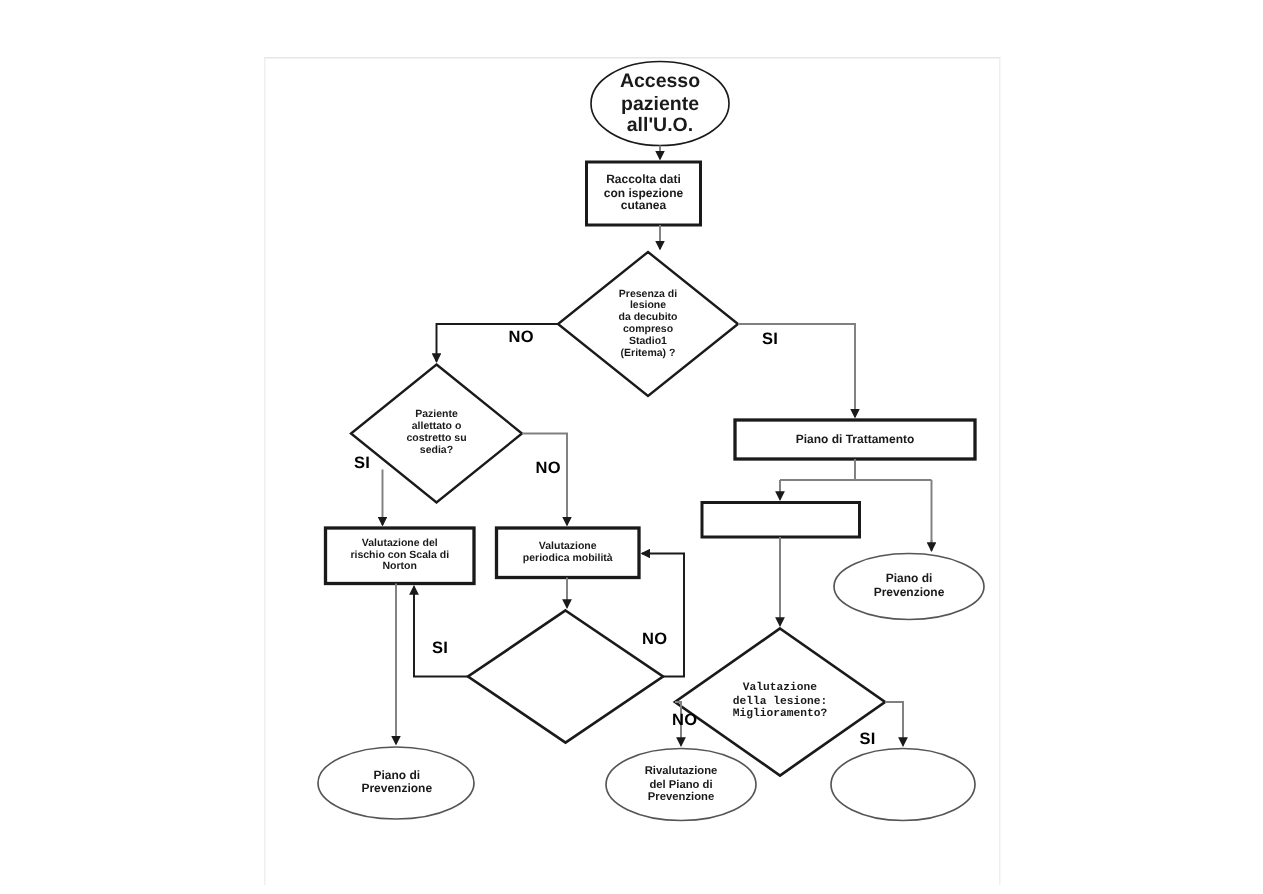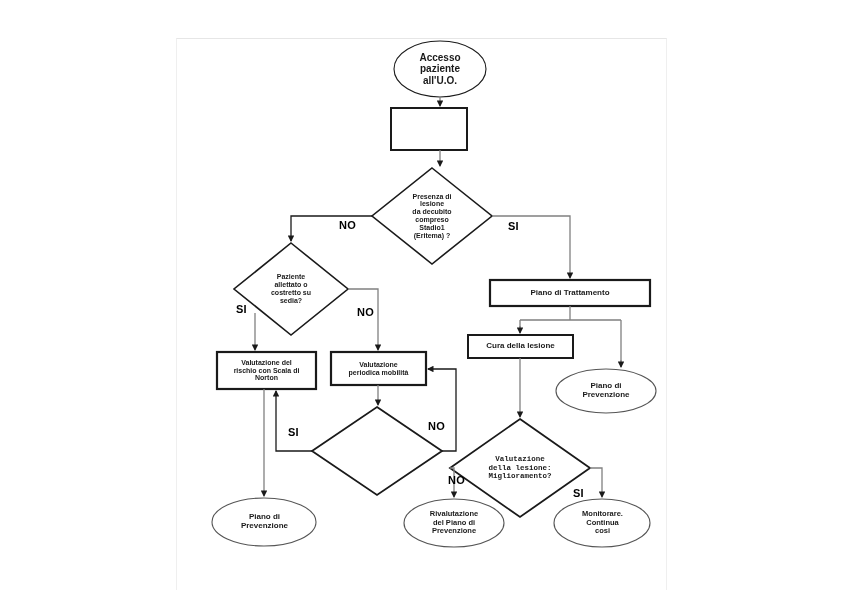--- a/index.html
+++ b/index.html
@@ -131,24 +131,27 @@
       <path d="M 621 360 L 621 367" stroke="#808080" marker-end="url(#arrow-dark)"></path>
 
       <path d="M 520 358 L 520 417" stroke="#808080" marker-end="url(#arrow-dark)"></path>
 
       <path d="M 450 468 L 454 468 L 454 497" stroke="#808080" marker-end="url(#arrow-dark)"></path>
 
       <path d="M 590 468 L 602 468 L 602 497" stroke="#808080" marker-end="url(#arrow-dark)"></path>
     </g>
   </svg>
 
-  <div class="node-label" style="left:394px; top:41px; width:92px; height:56px; font-size:10px;">Accesso
+  <div class="node-label" style="left:394px; top:41px; width:92px; height:56px; font-size:13px;">Accesso
 paziente
 all'U.O.</div>
 
+  <div class="node-label" style="left:391px; top:108px; width:76px; height:42px; font-size:8px;">Raccolta dati
+con ispezione
+cutanea</div>
 
   <div class="node-label" style="left:382px; top:180px; width:100px; height:72px; font-size:7px;">Presenza di
 lesione
 da decubito
 compreso
 Stadio1
 (Eritema) ?</div>
 
   <div class="node-label" style="left:244px; top:258px; width:94px; height:62px; font-size:7px;">Paziente
 allettato o
@@ -161,36 +164,32 @@
 
   <div class="node-label" style="left:331px; top:352px; width:95px; height:33px; font-size:7px;">Valutazione
 periodica  mobilità</div>
 
 
   <div class="node-label" style="left:212px; top:498px; width:105px; height:48px; font-size:8px;">Piano di
 Prevenzione</div>
 
   <div class="node-label" style="left:490px; top:280px; width:160px; height:26px; font-size:8px;">Piano di Trattamento</div>
 
-  <div class="node-label" style="left:468px; top:335px; width:105px; height:23px; font-size:8px;">Cura della lesione</div>
 
   <div class="node-label" style="left:556px; top:369px; width:100px; height:44px; font-size:8px;">Piano di
 Prevenzione</div>
 
   <div class="node-label" style="left:466px; top:446px; width:108px; height:44px; font-size:7.5px;font-family:Liberation Mono, monospace;">Valutazione
 della lesione:
 Miglioramento?</div>
 
   <div class="node-label" style="left:404px; top:499px; width:100px; height:48px; font-size:7.5px;">Rivalutazione
 del Piano di
 Prevenzione</div>
 
-  <div class="node-label" style="left:554px; top:499px; width:97px; height:48px; font-size:7.5px;">Monitorare.
-Continua
-cosi</div>
 
   <div class="edge-label" style="left:339px; top:219px;">NO</div>
   <div class="edge-label" style="left:508px; top:220px;">SI</div>
   <div class="edge-label" style="left:236px; top:303px;">SI</div>
   <div class="edge-label" style="left:357px; top:306px;">NO</div>
   <div class="edge-label" style="left:288px; top:426px;">SI</div>
   <div class="edge-label" style="left:428px; top:420px;">NO</div>
   <div class="edge-label" style="left:448px; top:474px;">NO</div>
   <div class="edge-label" style="left:573px; top:487px;">SI</div>
 

